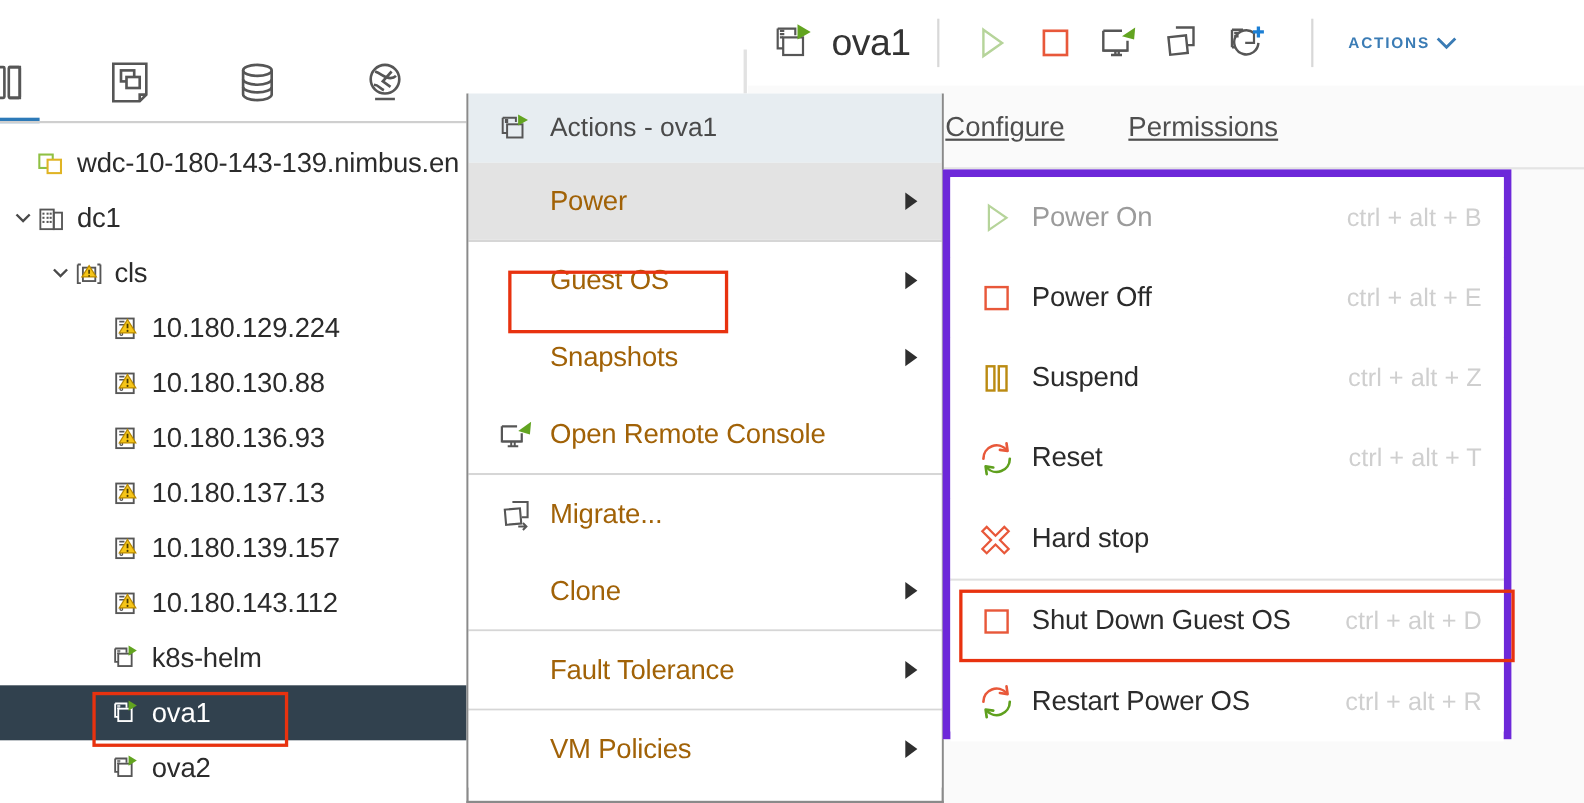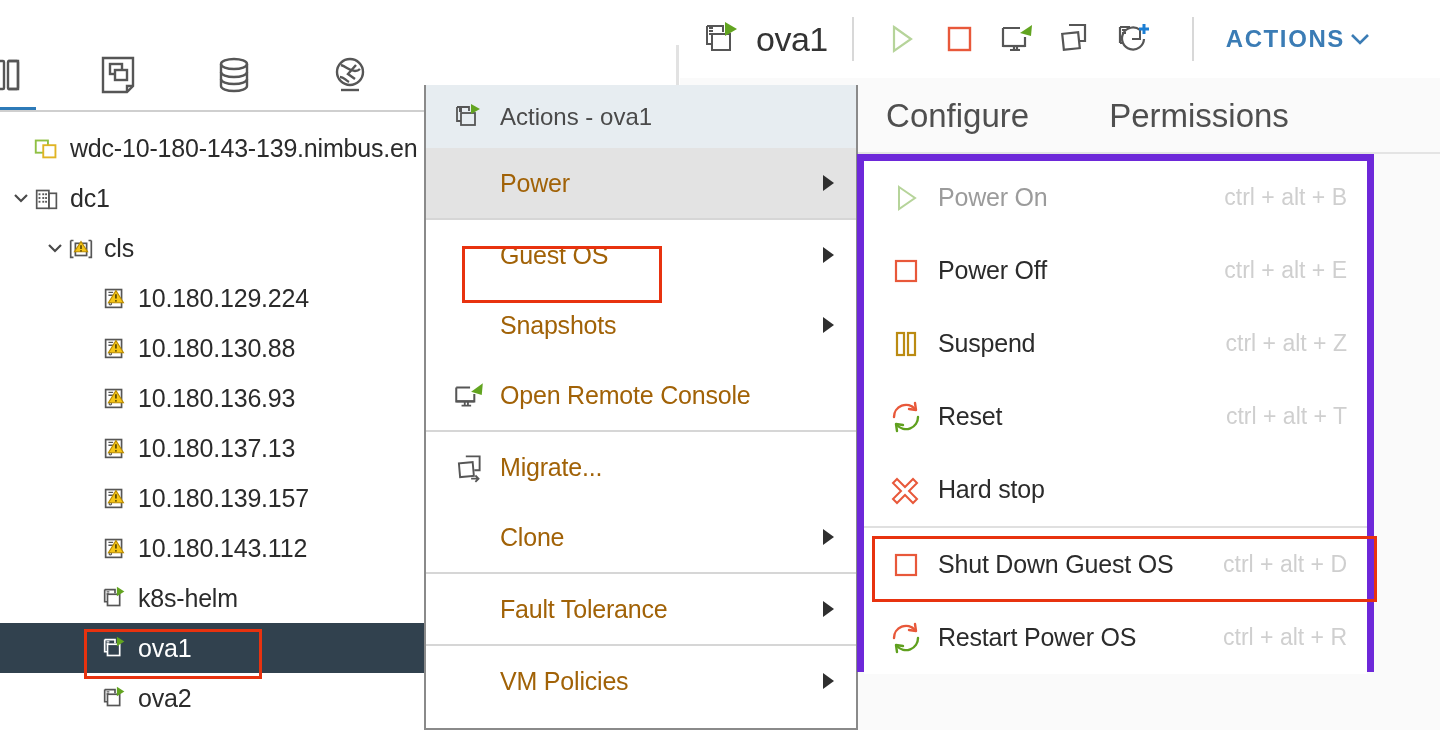--- a/index.html
+++ b/index.html
@@ -36,29 +36,29 @@
   
   #right-pane { position:absolute; left:680px; top:0; width:760px; height:730px; background:#fafafa; }
   #obj-header { position:absolute; left:0; top:0; width:760px; height:78px; background:#fff; display:flex; align-items:center; }
   #obj-icon { width:44px; height:44px; margin-left:20px; }
   #obj-icon svg { width:100%; height:100%; display:block; }
   #obj-title { font-size:34px; color:#333; margin-left:12px; letter-spacing:-0.5px; }
   .hdr-divider { width:2px; height:44px; background:#d8d8d8; margin:0 24px; }
   .hdr-btn { width:46px; height:46px; margin-right:12px; }
   .hdr-btn svg { width:100%; height:100%; display:block; }
   #actions-btn { margin-left:8px; display:flex; align-items:center; gap:2px;
-                 color:#3b7cb5; font-size:24px; letter-spacing:1.6px; font-weight:600; }
+                 color:#3b7cb5; font-size:14px; letter-spacing:1.6px; font-weight:600; }
   #actions-btn svg { width:26px; height:26px; }
 
   #tabs-row { position:absolute; left:0; top:78px; width:760px; height:76px; background:#fafafa;
               display:flex; align-items:center; }
-  .tab-item { font-size:33px; color:#4f4f4f; margin-left:0; white-space:nowrap; }
+  .tab-item { font-size:25px; color:#4f4f4f; margin-left:0; white-space:nowrap;text-decoration:underline; }
   #tab-monitor { margin-left:38px; }
   #tab-configure { margin-left:58px; }
-  #tab-permissions { margin-left:80px; }
+  #tab-permissions { margin-left:58px; }
   #tabs-underline { position:absolute; left:0; top:152px; width:760px; height:2px; background:#e4e4e4; }
 
   #detail-panel { position:absolute; left:3px; top:156px; width:757px; height:574px;
                   background:#fafafa; border-left:3px solid #9a9a9a; padding-top:88px; }
   .detail-line { font-size:24px; color:#565656; white-space:nowrap; padding-left:16px; line-height:1.0; }
   .detail-line.strong { font-weight:700; color:#3c3c3c; font-size:22px; letter-spacing:0.6px; }
 
   
   #ctx-menu { position:absolute; left:424px; top:85px; width:434px; height:645px;
               background:#fff; border:2px solid #8a8a8a; border-top:none; }

